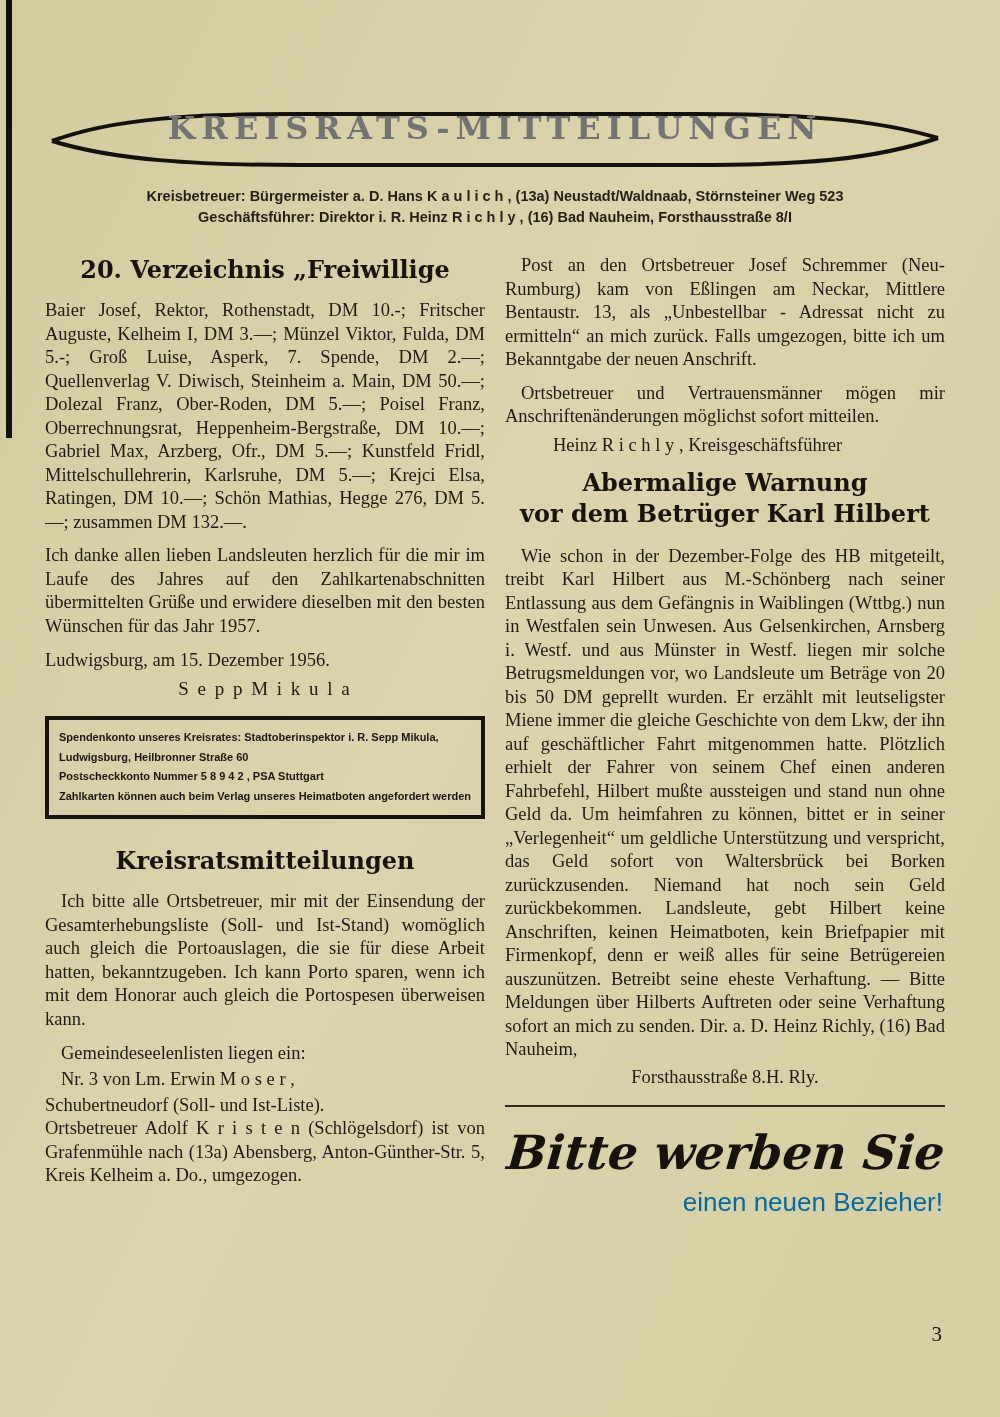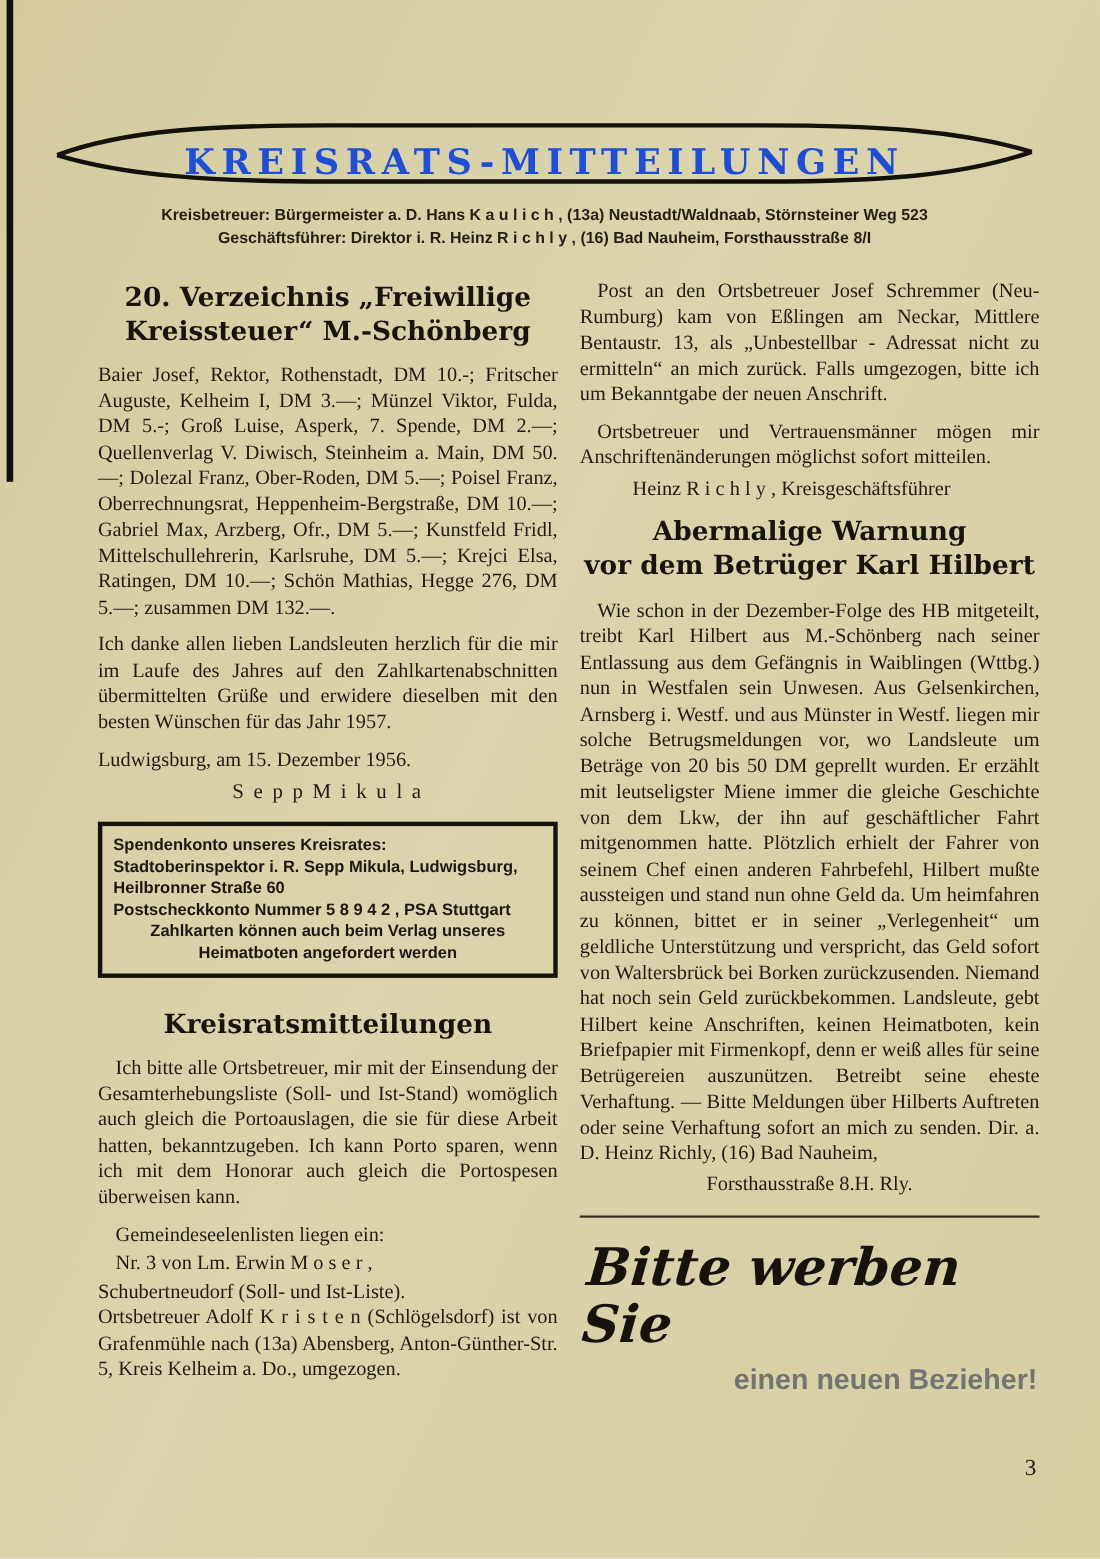--- a/index.html
+++ b/index.html
@@ -39,45 +39,44 @@
   }
   .banner svg {
     position: absolute;
     inset: 0;
     width: 100%;
     height: 100%;
   }
   .banner-title {
     position: absolute;
     width: 100%;
-    top: 20px;
+    top: 1px;
     text-align: center;
     font-family: "DejaVu Serif", serif;
     font-weight: bold;
     font-size: 32px;
     letter-spacing: 6px;
-    color: #1d4ed8;
+    color: #737373;
     white-space: nowrap;
   }
   .masthead-line {
     margin: 0;
     text-align: center;
     font-family: "Liberation Sans", sans-serif;
     font-weight: bold;
     font-size: 14.5px;
     line-height: 21px;
     color: #241f14;
   }
   .masthead-lines { margin-top: 16px; }
   
   .cols {
     display: flex;
     gap: 20px;
     margin-top: 26px;
-    margin-left: 44px;
   }
   .col {
     flex: 1 1 0;
     min-width: 0;
   }
   .headline {
     font-family: "DejaVu Serif", serif;
     font-weight: bold;
     font-size: 24px;
     line-height: 31px;
@@ -116,21 +115,21 @@
     padding-left: 48px;
     margin: 2px 0 8px 0;
   }
   
   .donation-box {
     border: 4px solid #16130d;
     padding: 8px 10px 9px 10px;
     margin: 14px 0 6px 0;
     font-family: "Liberation Sans", sans-serif;
     font-weight: bold;
-    font-size: 15px;
+    font-size: 11px;
     line-height: 19.5px;
     color: #1c1710;
   }
   .donation-box p { margin: 0; }
   .donation-box .center { text-align: center; }
   
   .closing-line {
     display: flex;
     justify-content: center;
     font-size: 18.5px;
@@ -148,26 +147,26 @@
     font-weight: bold;
     font-size: 47px;
     line-height: 52px;
     transform: skewX(-5deg);
     transform-origin: left bottom;
     color: #17130c;
     margin: 0;
   }
   .advert-sub {
     font-family: "Liberation Sans", sans-serif;
-    font-weight: bold;
+    font-weight: normal;
     font-size: 26px;
     line-height: 30px;
     text-align: right;
     margin: 8px 2px 0 0;
-    color: #737373;
+    color: #0369a1;
   }
   .page-number {
     position: absolute;
     top: 1322px;
     right: 58px;
     font-size: 21px;
     font-family: "Liberation Serif", serif;
   }
 </style>
 </head>
@@ -190,21 +189,20 @@
       <p class="masthead-line">Geschäftsführer: Direktor i. R. Heinz R i c h l y , (16) Bad Nauheim, Forsthausstraße 8/I</p>
     </div>
   </header>
 
   <main class="cols">
 
     <section class="col">
 
       <h2 class="headline">
         <span class="hl">20. Verzeichnis „Freiwillige</span>
-        <span class="hl">Kreissteuer“ M.-Schönberg</span>
       </h2>
 
       <p class="body gap">Baier Josef, Rektor, Rothenstadt, DM 10.-; Fritscher Auguste, Kelheim I, DM 3.—; Münzel Viktor, Fulda, DM 5.-; Groß Luise, Asperk, 7. Spende, DM 2.—; Quellenverlag V. Diwisch, Steinheim a. Main, DM 50.—; Dolezal Franz, Ober-Roden, DM 5.—; Poisel Franz, Oberrechnungsrat, Heppenheim-Bergstraße, DM 10.—; Gabriel Max, Arzberg, Ofr., DM 5.—; Kunstfeld Fridl, Mittelschullehrerin, Karlsruhe, DM 5.—; Krejci Elsa, Ratingen, DM 10.—; Schön Mathias, Hegge 276, DM 5.—; zusammen DM 132.—.</p>
 
       <p class="body gap">Ich danke allen lieben Landsleuten herzlich für die mir im Laufe des Jahres auf den Zahlkartenabschnitten übermittelten Grüße und erwidere dieselben mit den besten Wünschen für das Jahr 1957.</p>
 
       <p class="plain-line">Ludwigsburg, am 15. Dezember 1956.</p>
 
       <p class="signature">S e p p   M i k u l a</p>
 

